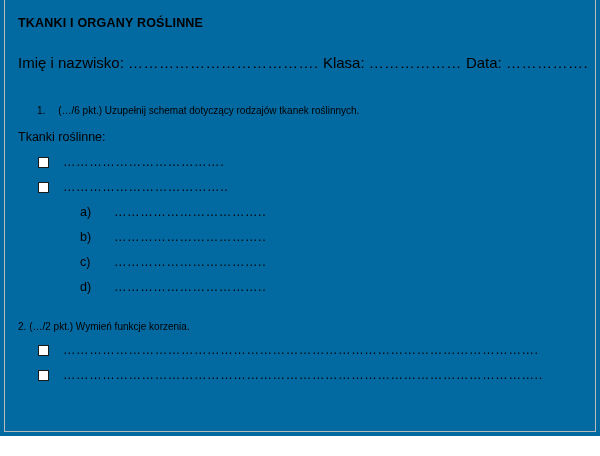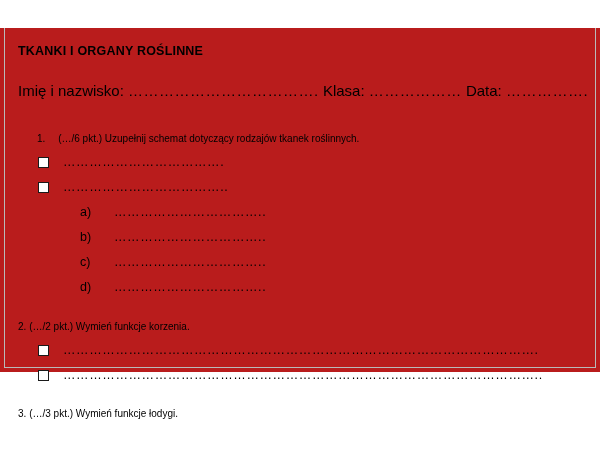--- a/index.html
+++ b/index.html
@@ -10,24 +10,23 @@
   body {
     width: 600px;
     height: 456px;
     font-family: "Liberation Sans", sans-serif;
     color: #000000;
     overflow: hidden;
   }
   .page {
     position: relative;
     width: 600px;
-    height: 344px;
+    height: 436px;
     box-sizing: border-box;
-    background: #b91c1c;
-    margin-top: 28px;
+    background: #0369a1;
   }
   
   .page::before {
     content: "";
     position: absolute;
     left: 4px;
     top: 0;
     bottom: 4px;
     width: 1px;
     background: #b9b9b9;
@@ -148,20 +147,21 @@
       <span>Data:</span>
       <span class="dots-a">…………….</span>
     </div>
 
     <div class="task task-1">
       <span class="num">1.</span>
       <span>(…/6 pkt.)</span>
       <span>Uzupełnij schemat dotyczący rodzajów tkanek roślinnych.</span>
     </div>
 
+    <div class="subhead">Tkanki roślinne:</div>
 
     <div class="ck-row indent1">
       <span class="checkbox"></span>
       <span class="dots">……………………………….</span>
     </div>
     <div class="ck-row indent1">
       <span class="checkbox"></span>
       <span class="dots">………………………………..</span>
     </div>
 
@@ -190,20 +190,15 @@
 
     <div class="ck-row wide">
       <span class="checkbox"></span>
       <span class="dots">……………………………………………………………………………………………….</span>
     </div>
     <div class="ck-row wide">
       <span class="checkbox"></span>
       <span class="dots">………………………………………………………………………………………………..</span>
     </div>
 
-    <div class="task task-3">
-      <span>3.</span>
-      <span>(…/3 pkt.)</span>
-      <span>Wymień funkcje łodygi.</span>
-    </div>
 
   </div>
 </div>
 
 </body></html>

